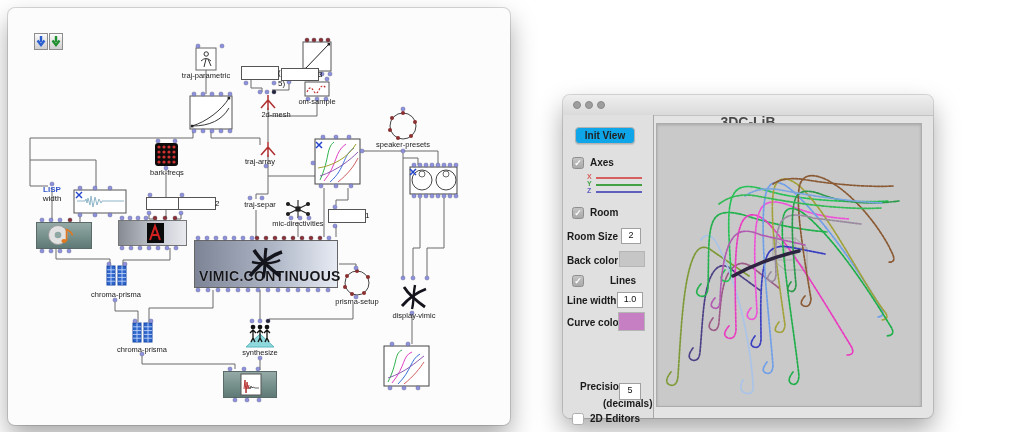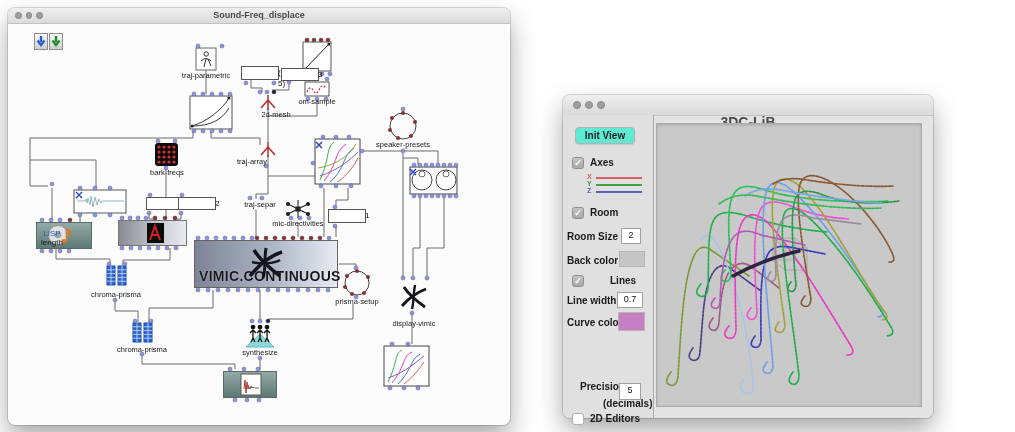--- a/index.html
+++ b/index.html
@@ -20,40 +20,40 @@
   .left-window .tl-dots{left:7px;top:4px;}
   .left-window .tl-dot{width:6.5px;height:6.5px;}
   .left-window .wtitle{top:2px;font-size:9px;}
   .patch-svg{position:absolute;left:0;top:0;pointer-events:none;}
   .tool-btn{position:absolute;width:14px;height:17px;box-sizing:border-box;
             background:linear-gradient(#fbfbfb,#cfcfcf);border:1px solid #8d8d8d;}
   .nlabel{position:absolute;font-size:7.5px;line-height:8px;color:#1c1c1c;text-align:center;white-space:nowrap;}
   .vbox{position:absolute;box-sizing:border-box;background:#fff;border:1px solid #555;
         font-size:8px;line-height:11px;text-align:center;color:#111;padding-left:36px;}
   .comment{position:absolute;font-size:8px;line-height:9px;text-align:center;}
-  .comment .c1{color:#3355cc;font-weight:normal;margin-top:44px;}
+  .comment .c1{color:#3355cc;font-weight:bold;}
   .comment .c2{color:#151515;}
   .vimic-box{position:absolute;left:186px;top:232px;width:144px;height:48px;box-sizing:border-box;
              border:1px solid #666;background:linear-gradient(90deg,#7c8496,#aeb6c6 55%,#e7ebf3);}
   .vimic-label{position:absolute;left:4px;bottom:3px;font-size:14px;font-weight:bold;color:#15151a;
                letter-spacing:.3px;text-shadow:0 0 1px rgba(255,255,255,.8);}
   .gbox{position:absolute;box-sizing:border-box;border:1px solid #5a6a68;
         background:linear-gradient(#95aaa6,#758f8b 55%,#5f7a76);}
   .abox{position:absolute;box-sizing:border-box;border:1px solid #777;
         background:linear-gradient(90deg,#878c94,#c9ccd3 60%,#e8eaef);}
   
   .right-window{left:563px;top:95px;width:370px;height:323px;background:#e4e4e4;}
   .right-window .titlebar{height:20px;}
   .right-window .tl-dots{left:10px;top:6px;}
   .right-window .tl-dot{width:8px;height:8px;}
   .right-window .wtitle{top:19px;font-size:14px;}
   .side-panel{position:absolute;left:0;top:20px;bottom:0;width:90px;
               border-right:1px solid #a8a8a8;border-radius:0 0 0 7px;background:#e0e0e0;}
   .pbtn{position:absolute;left:12px;top:12px;width:60px;height:17px;box-sizing:border-box;
-        background:#5eead4;border:1px solid #b3b3b3;border-radius:4px;
+        background:#0ea5e9;border:1px solid #b3b3b3;border-radius:4px;
         font-size:10px;font-weight:600;color:#222;text-align:center;line-height:15px;
         box-shadow:0 1px 1px rgba(0,0,0,.12);}
   .chk{position:absolute;width:12px;height:12px;box-sizing:border-box;border-radius:2.5px;
        background:#fff;border:1px solid #aeaeae;font-size:9px;line-height:10px;text-align:center;
        color:#fff;font-weight:bold;}
   .chk.on{background:linear-gradient(#c4c4c4,#a9a9a9);border-color:#8f8f8f;}
   .plabel{position:absolute;font-size:10px;font-weight:600;color:#1a1a1a;white-space:nowrap;}
   .pinput{position:absolute;box-sizing:border-box;background:#fff;border:1px solid #a0a0a0;
           font-size:9px;text-align:center;color:#111;line-height:13px;}
   .swatch{position:absolute;box-sizing:border-box;border:1px solid #b5b5b5;}
@@ -62,28 +62,20 @@
   .leg-line{position:absolute;left:9px;top:2px;width:46px;height:1.5px;}
   .viewport{position:absolute;left:93px;top:28px;width:266px;height:284px;box-sizing:border-box;
             border:1px solid #acacac;box-shadow:inset 0 1px 3px rgba(0,0,0,.18);}
 </style>
 </head>
 <body>
 
 <div class="stage">
 
   <div class="window left-window">
-    <div class="titlebar">
-      <div class="tl-dots">
-        <span class="tl-dot"></span>
-        <span class="tl-dot"></span>
-        <span class="tl-dot"></span>
-      </div>
-      <div class="wtitle">Sound-Freq_displace</div>
-    </div>
 
     <div class="gbox" style="left:28px;top:214px;width:56px;height:27px;"></div>
     <div class="abox" style="left:110px;top:212px;width:69px;height:26px;"></div>
     <div class="vimic-box">
       <span class="vimic-label">VIMIC.CONTINUOUS</span>
     </div>
     <div class="gbox" style="left:215px;top:363px;width:54px;height:27px;"></div>
 
     <svg class="patch-svg" width="502" height="417" viewBox="0 0 502 417">
       <defs></defs>
@@ -492,33 +484,33 @@
     </div>
     <div class="tool-btn" style="left:41px;top:25px;">
       <svg width="12" height="15" viewBox="0 0 12 15">
           <path d="M6,2 v6 M2.5,6.5 L6,11 L9.5,6.5" stroke="#1f8f2f" stroke-width="2.4" fill="none"></path>
         </svg>
     </div>
 
     <div class="nlabel" style="left:158px;top:64px;width:80px;">traj-parametric</div>
     <div class="nlabel" style="left:238px;top:103px;width:44px;margin-left:8px;">2d-mesh</div>
     <div class="nlabel" style="left:280px;top:90px;width:58px;">om-sample</div>
-    <div class="nlabel" style="left:220px;top:150px;width:48px;">traj-array</div>
+    <div class="nlabel" style="left:228px;top:150px;width:48px;">traj-array</div>
     <div class="nlabel" style="left:136px;top:161px;width:46px;">bark-freqs</div>
     <div class="nlabel" style="left:360px;top:133px;width:70px;">speaker-presets</div>
     <div class="nlabel" style="left:228px;top:193px;width:48px;">traj-separ</div>
     <div class="nlabel" style="left:258px;top:212px;width:64px;">mic-directivities</div>
     <div class="nlabel" style="left:324px;top:290px;width:50px;">prisma-setup</div>
-    <div class="nlabel" style="left:376px;top:312px;width:60px;">display-vimic</div>
+    <div class="nlabel" style="left:376px;top:304px;width:60px;">display-vimic</div>
     <div class="nlabel" style="left:76px;top:283px;width:64px;">chroma-prisma</div>
     <div class="nlabel" style="left:102px;top:338px;width:64px;">chroma-prisma</div>
     <div class="nlabel" style="left:228px;top:341px;width:48px;">synthesize</div>
     <div class="comment" style="left:28px;top:177px;width:32px;">
       <div class="c1">LISP</div>
-      <div class="c2">length</div>
+      <div class="c2">width</div>
     </div>
 
     <div class="vbox" style="left:233px;top:58px;width:38px;height:14px;">(-5 5)</div>
     <div class="vbox" style="left:273px;top:60px;width:17px;height:13px;">3</div>
     <div class="vbox" style="left:138px;top:189px;width:17px;height:13px;">2</div>
     <div class="vbox" style="left:170px;top:189px;width:17px;height:13px;">2</div>
     <div class="vbox" style="left:320px;top:201px;width:15px;height:14px;">1</div>
   </div>
 
   <div class="window right-window">
@@ -556,21 +548,21 @@
       <span class="plabel" style="left:4px;top:116px;">Room Size</span>
       <span class="pinput" style="left:58px;top:113px;width:20px;height:16px;">2</span>
 
       <span class="plabel" style="left:4px;top:140px;">Back color</span>
       <span class="swatch" style="left: 56px; top: 136px; width: 26px; height: 16px; background-color: rgb(198, 198, 198);"></span>
 
       <span class="chk on" style="left:9px;top:160px;">✓</span>
       <span class="plabel" style="left:27px;top:160px;padding-left:20px;">Lines</span>
 
       <span class="plabel" style="left:4px;top:180px;">Line width</span>
-      <span class="pinput" style="left:54px;top:177px;width:26px;height:16px;">0.7</span>
+      <span class="pinput" style="left:54px;top:177px;width:26px;height:16px;">1.0</span>
 
       <span class="plabel" style="left:4px;top:202px;">Curve color</span>
       <span class="swatch" style="left: 55px; top: 197px; width: 27px; height: 19px; background-color: rgb(197, 127, 194);"></span>
 
       <span class="plabel" style="left:4px;top:266px;padding-left:13px;">Precision</span>
       <span class="plabel" style="left:4px;top:283px;padding-left:36px;">(decimals)</span>
       <span class="pinput" style="left:56px;top:268px;width:22px;height:17px;">5</span>
 
       <span class="chk" style="left:9px;top:298px;"></span>
       <span class="plabel" style="left:27px;top:298px;">2D Editors</span>

